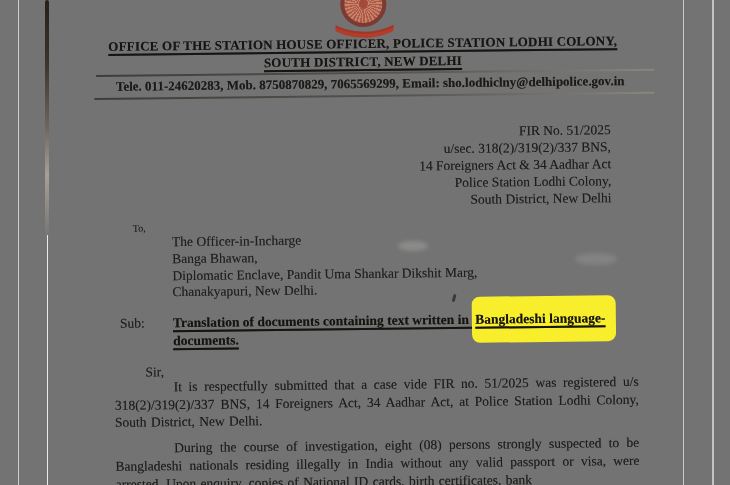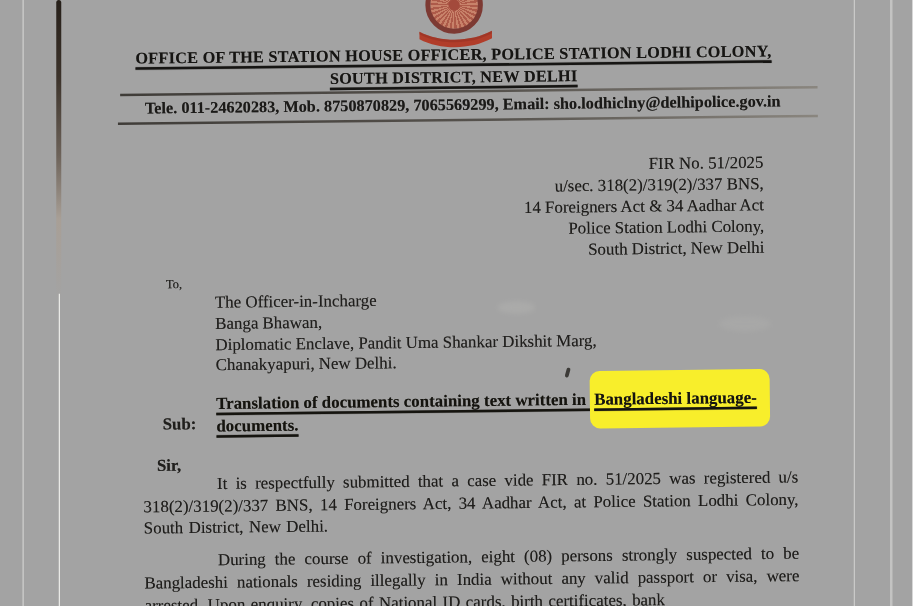--- a/index.html
+++ b/index.html
@@ -1,18 +1,18 @@
 <!DOCTYPE html>
 <html><head>
 <meta charset="utf-8">
 <style>
   html,body{margin:0;padding:0;background:#ffffff;}
   .page{
     position:relative;width:730px;height:485px;overflow:hidden;
-    background:#a3a3a3;
+    background:#737373;
     font-family:"Liberation Serif","DejaVu Serif",serif;
     color:#201f1d;
   }
   
   .vline{position:absolute;top:0;height:485px;background:#cfcfce;}
   .vline-a{left:18px;width:1px;}
   .vline-b{left:683px;width:1px;background:#c9c9c8;}
   .vline-c{left:712px;width:2px;background:#c3c3c2;}
   .edge-dark{
     position:absolute;left:45px;top:0;width:4px;height:250px;border-radius:2px;
@@ -61,36 +61,36 @@
   .fir{
     position:absolute;top:124px;right:118px;text-align:right;
     font-size:13.5px;line-height:17px;color:#1e1d1b;
   }
 
   
   .to{position:absolute;left:133px;top:220px;font-size:10px;}
   .addr{position:absolute;left:172px;top:232px;font-size:13.5px;line-height:16.8px;}
 
   
-  .sub-label{position:absolute;left:129px;top:313px;font-weight:700;font-size:13.5px;margin-top:16px;}
+  .sub-label{position:absolute;left:119px;top:313px;font-weight:400;font-size:13.5px;}
   .sub-line1,.sub-line2{
     position:absolute;left:172px;font-weight:700;font-size:13.5px;white-space:nowrap;
     text-decoration:underline;text-decoration-thickness:1.5px;text-underline-offset:3px;
     color:#15140f;
   }
   .sub-line1{top:313px;}
   .sub-line2{top:331px;}
   .hl{
     background:#f8ee2b;
     padding:15px 10px 16px 3px;
     border-radius:8px;
   }
 
   
-  .sir{position:absolute;left:124px;top:362px;font-size:13.5px;font-weight:bold;}
+  .sir{position:absolute;left:144px;top:362px;font-size:13.5px;}
   .para{
     position:absolute;left:113px;width:524px;font-size:13.5px;color:#1e1d1b;
     text-align:justify;text-indent:59px;word-spacing:1px;
   }
   .p1{top:376px;line-height:17.5px;}
   .p2{top:437px;line-height:18px;}
 
   .pen-tick{
     position:absolute;left:452px;top:295px;width:2.5px;height:8px;border-radius:2px;
     background:#3c3a37;transform:rotate(16deg);

